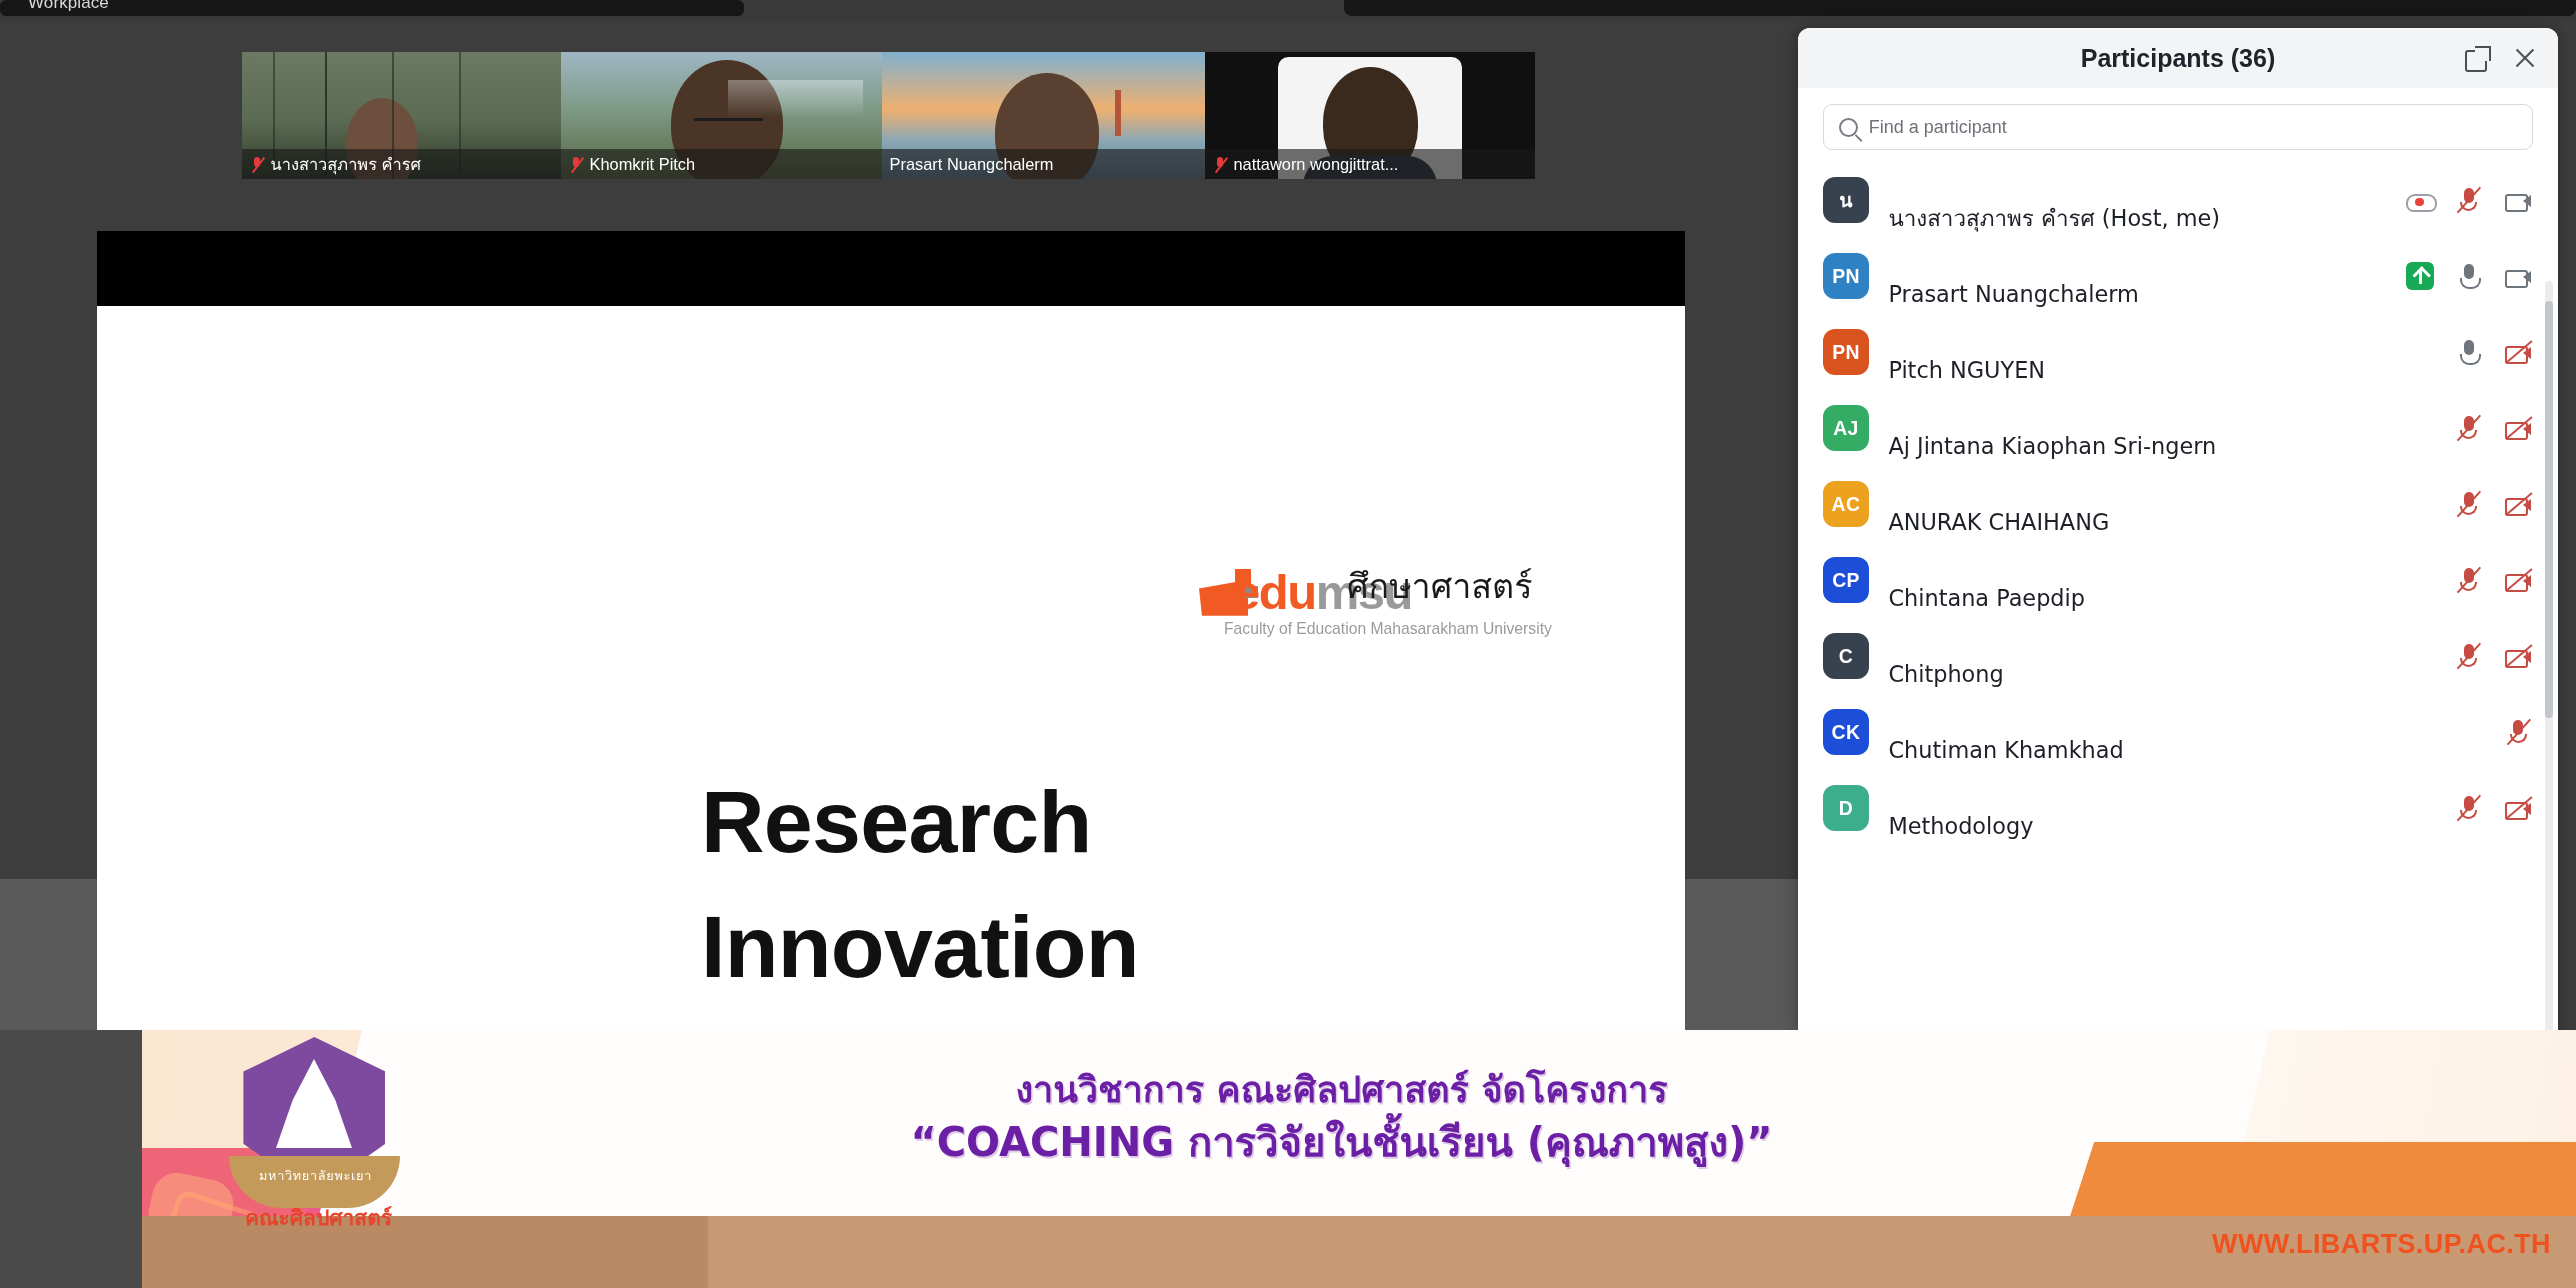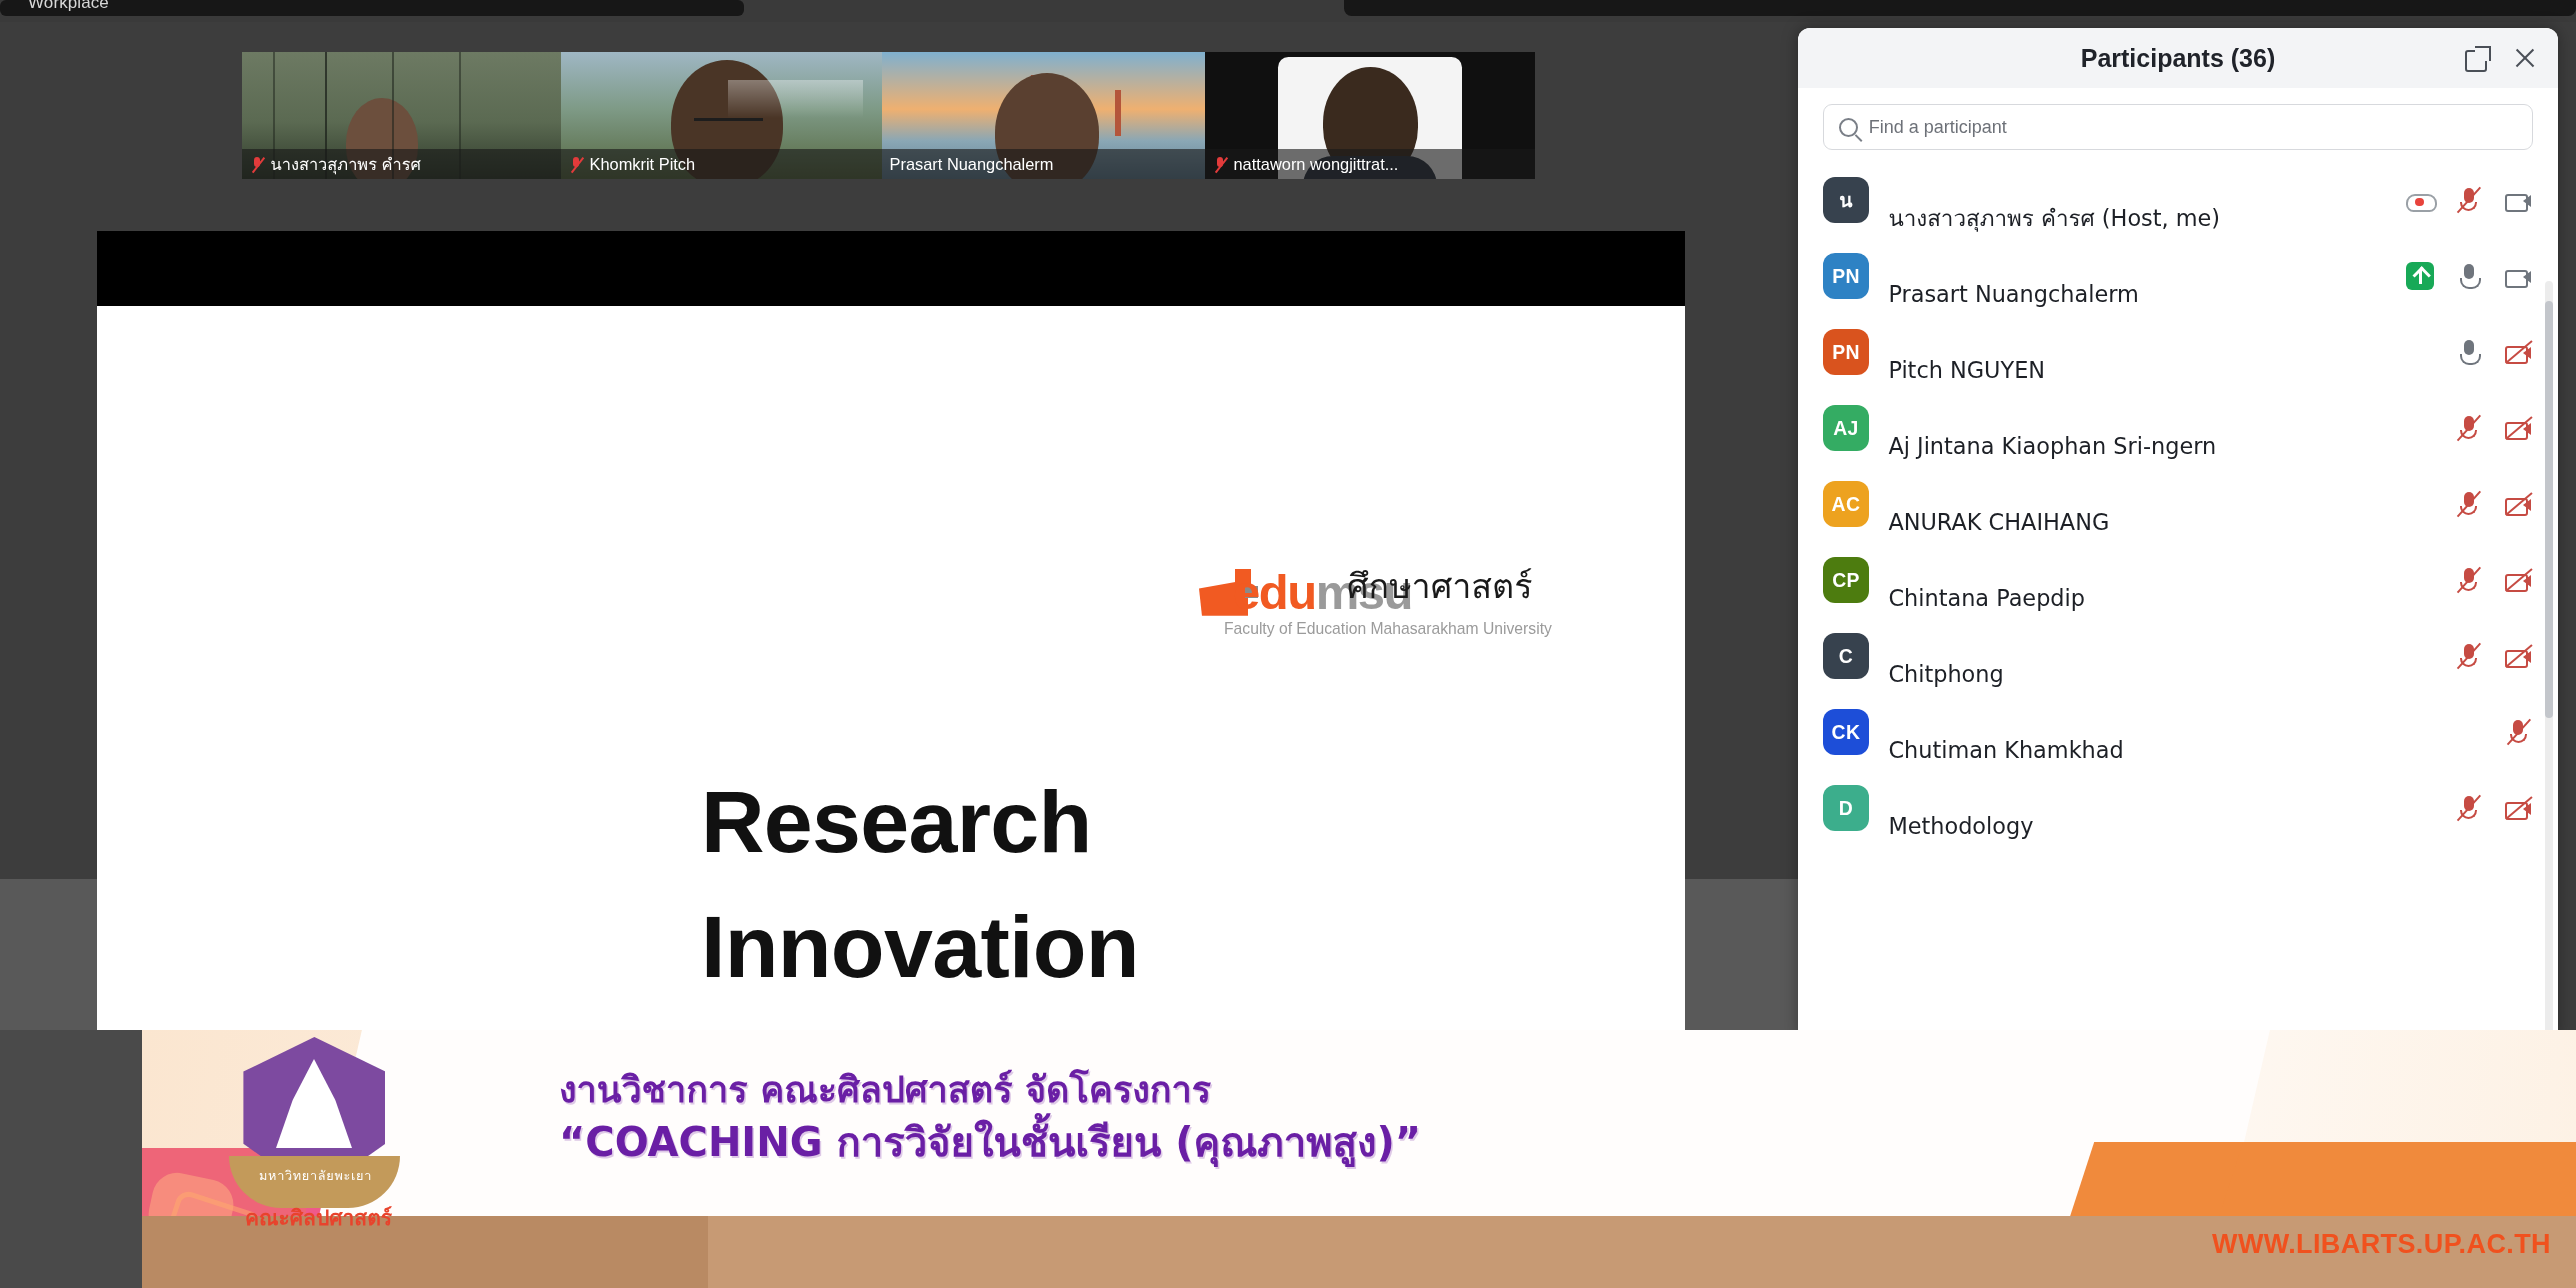--- a/index.html
+++ b/index.html
@@ -172,21 +172,21 @@
   .spire { position:absolute; left:46px; top:104px; width:76px; height:89px; background:#fff;
       clip-path: polygon(50% 0, 78% 46%, 100% 100%, 0 100%, 22% 46%); }
   .crest-letters { position:absolute; left:37px; top:186px; width:95px; text-align:center;
       color:#7d4aa0; font-size:30px; font-weight:700; font-family:"DejaVu Sans",sans-serif; }
   .ribbon { position:absolute; left:-1.5px; top:201px; width:171px; height:52px; border-radius:0 0 82px 82px; background:#c39a5a; }
   .ribbon-txt { position:absolute; left:0; top:210px; width:171px; text-align:center; color:#fff; font-size:12.7px; letter-spacing:0.7px;
       font-family:"DejaVu Sans",sans-serif; }
   .fac-label { position:absolute; left:-4.5px; top:246px; width:186px; text-align:center; color:#e8432c;
       font-size:21px; font-weight:700; font-family:"DejaVu Sans","Liberation Sans",sans-serif; }
 
-  .banner-text { position:absolute; left:417px; top:36px; width:1565px; }
+  .banner-text { position:absolute; left:417px; top:36px; width:1565px; text-align:center; }
   .bt1 { color:#6a1fa5; font-size:36px; font-weight:700; line-height:1.35; text-shadow:1.5px 1.5px 0 rgba(190,150,210,.5);
       font-family:"DejaVu Sans","Liberation Sans",sans-serif; }
   .bt2 { color:#6a1fa5; font-size:40px; font-weight:700; line-height:1.35; text-shadow:1.5px 1.5px 0 rgba(190,150,210,.5);
       font-family:"DejaVu Sans","Liberation Sans",sans-serif; }
   .wmark { position:absolute; right:25px; bottom:28px; color:#f0511e; font-size:27px; font-weight:700; letter-spacing:0.4px; }
 
   .side-dark { position:absolute; left:0; top:1030px; width:142px; height:258px; background:#4a4a4a; }
   .stage-shade { position:absolute; left:0; top:857px; width:1798px; height:179px; background:#595959; }
 </style>
 </head>
@@ -345,21 +345,21 @@
               <i class="base"></i>
             </span>
           <span class="ic ic-camoff">
               <i class="tri"></i>
             </span>
         </div>
       </div>
 
 
       <div class="prow">
-        <div class="avatar" style="background:#4d7c0f">CP</div>
+        <div class="avatar" style="background:#1d4ed8">CP</div>
         <div class="pname">Chintana Paepdip</div>
         <div class="picons">
           <span class="ic ic-micoff">
               <i class="base"></i>
             </span>
           <span class="ic ic-camoff">
               <i class="tri"></i>
             </span>
         </div>
       </div>

